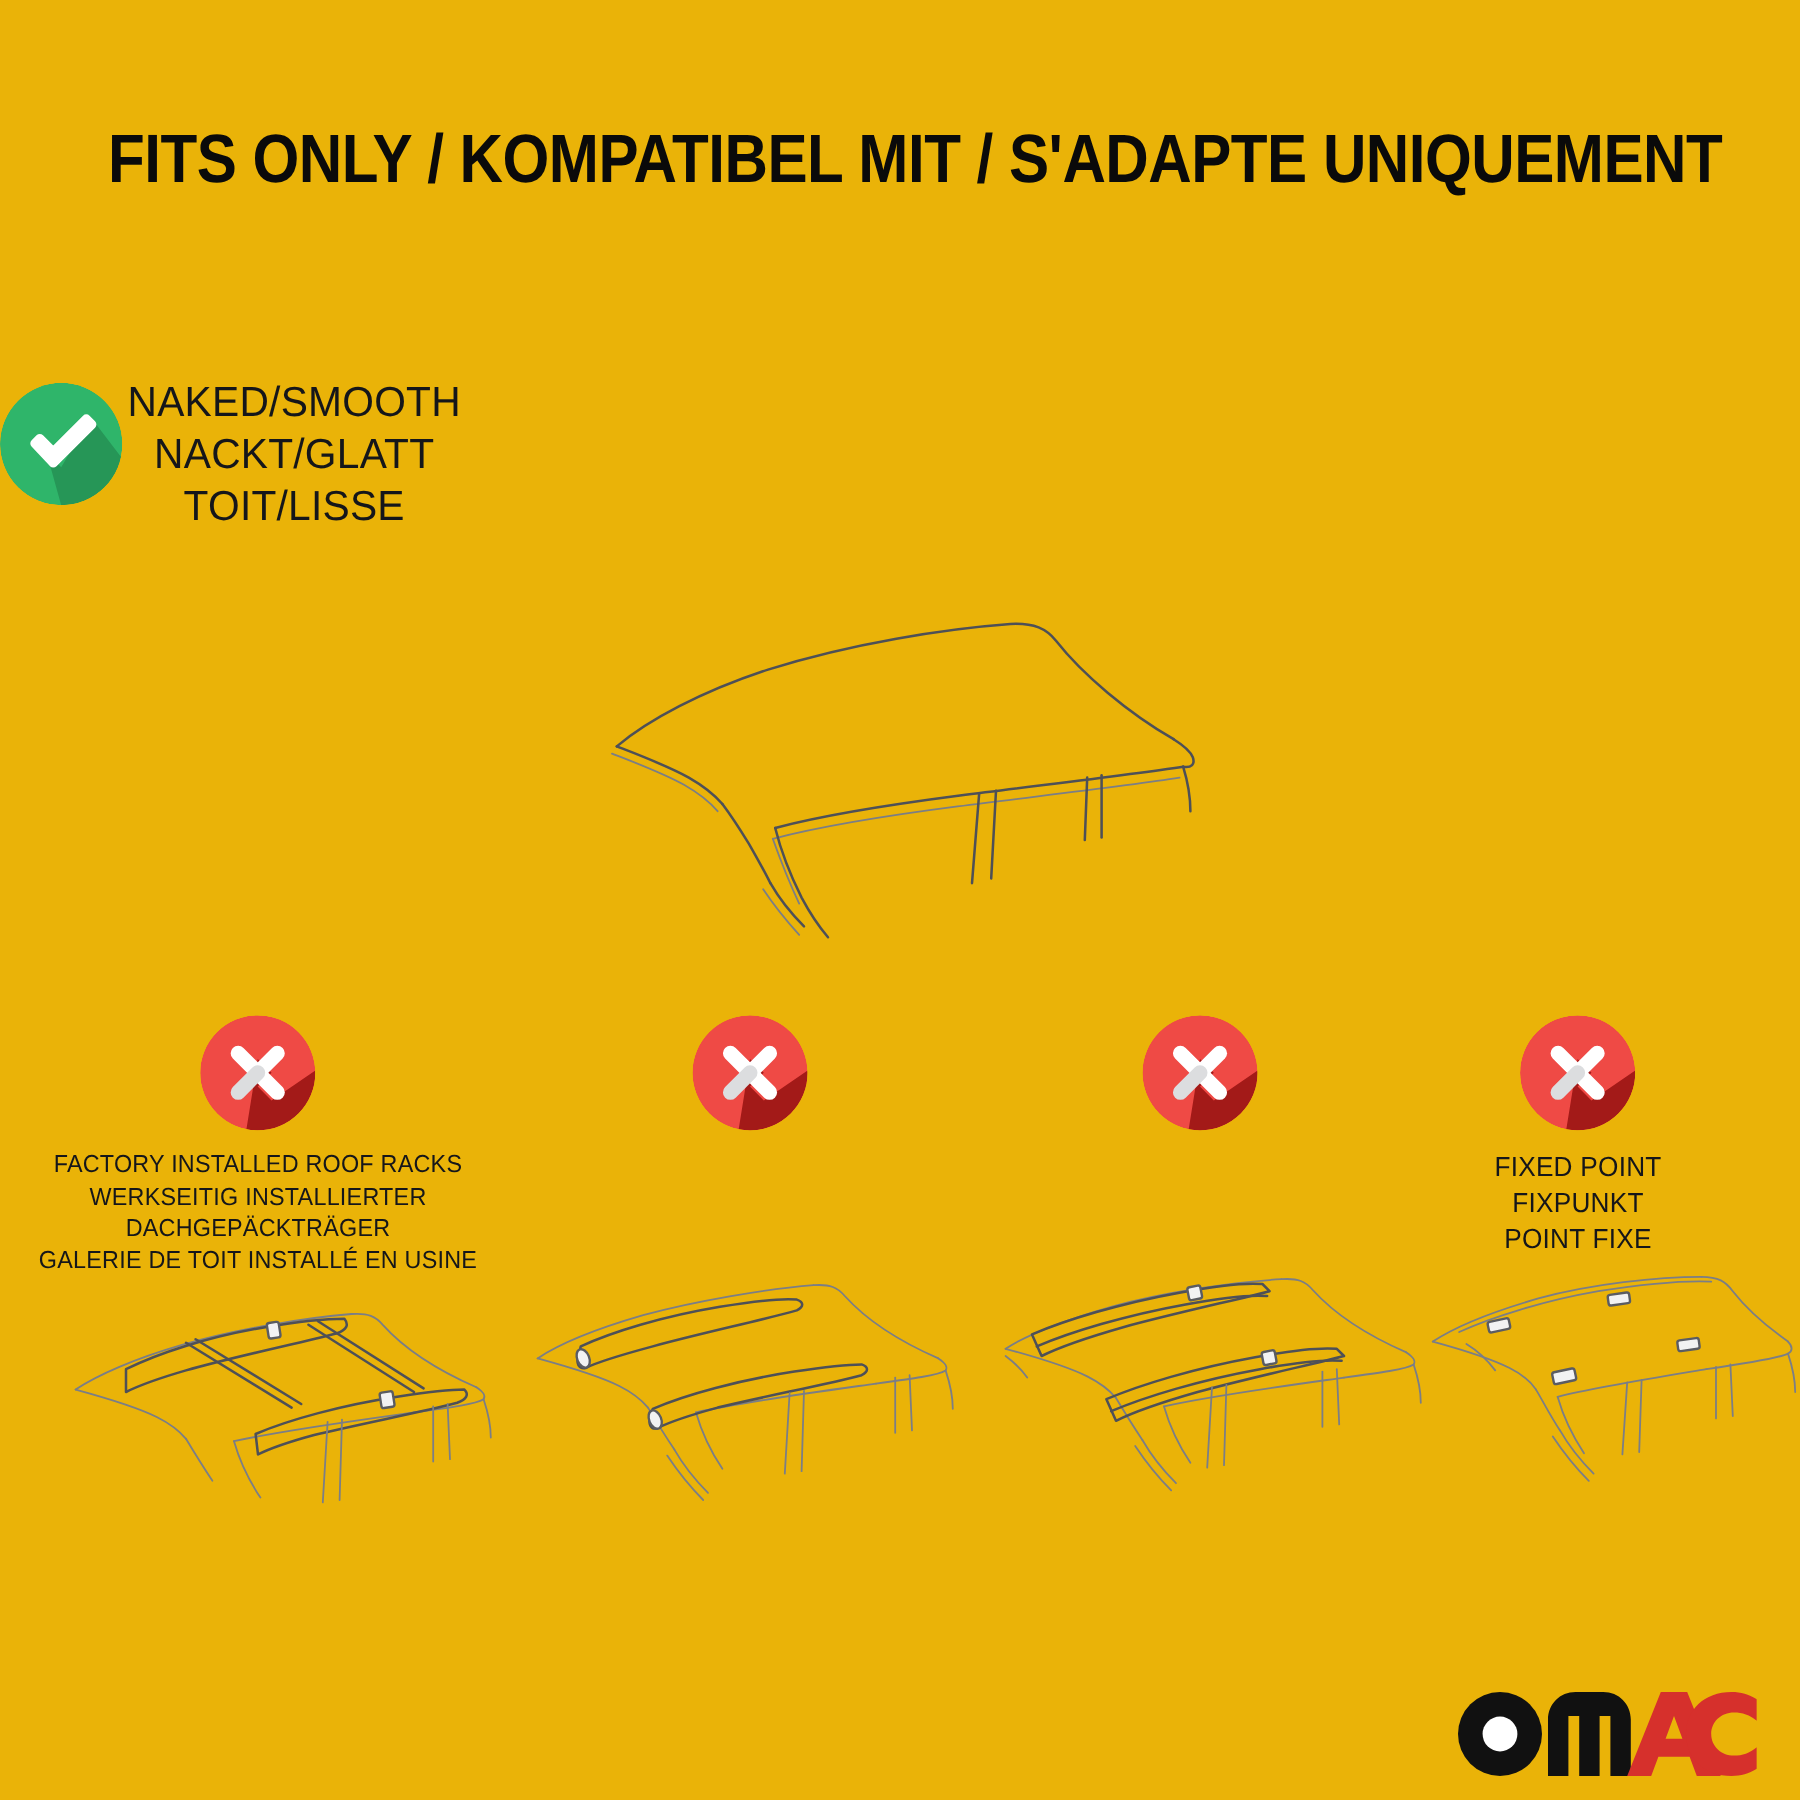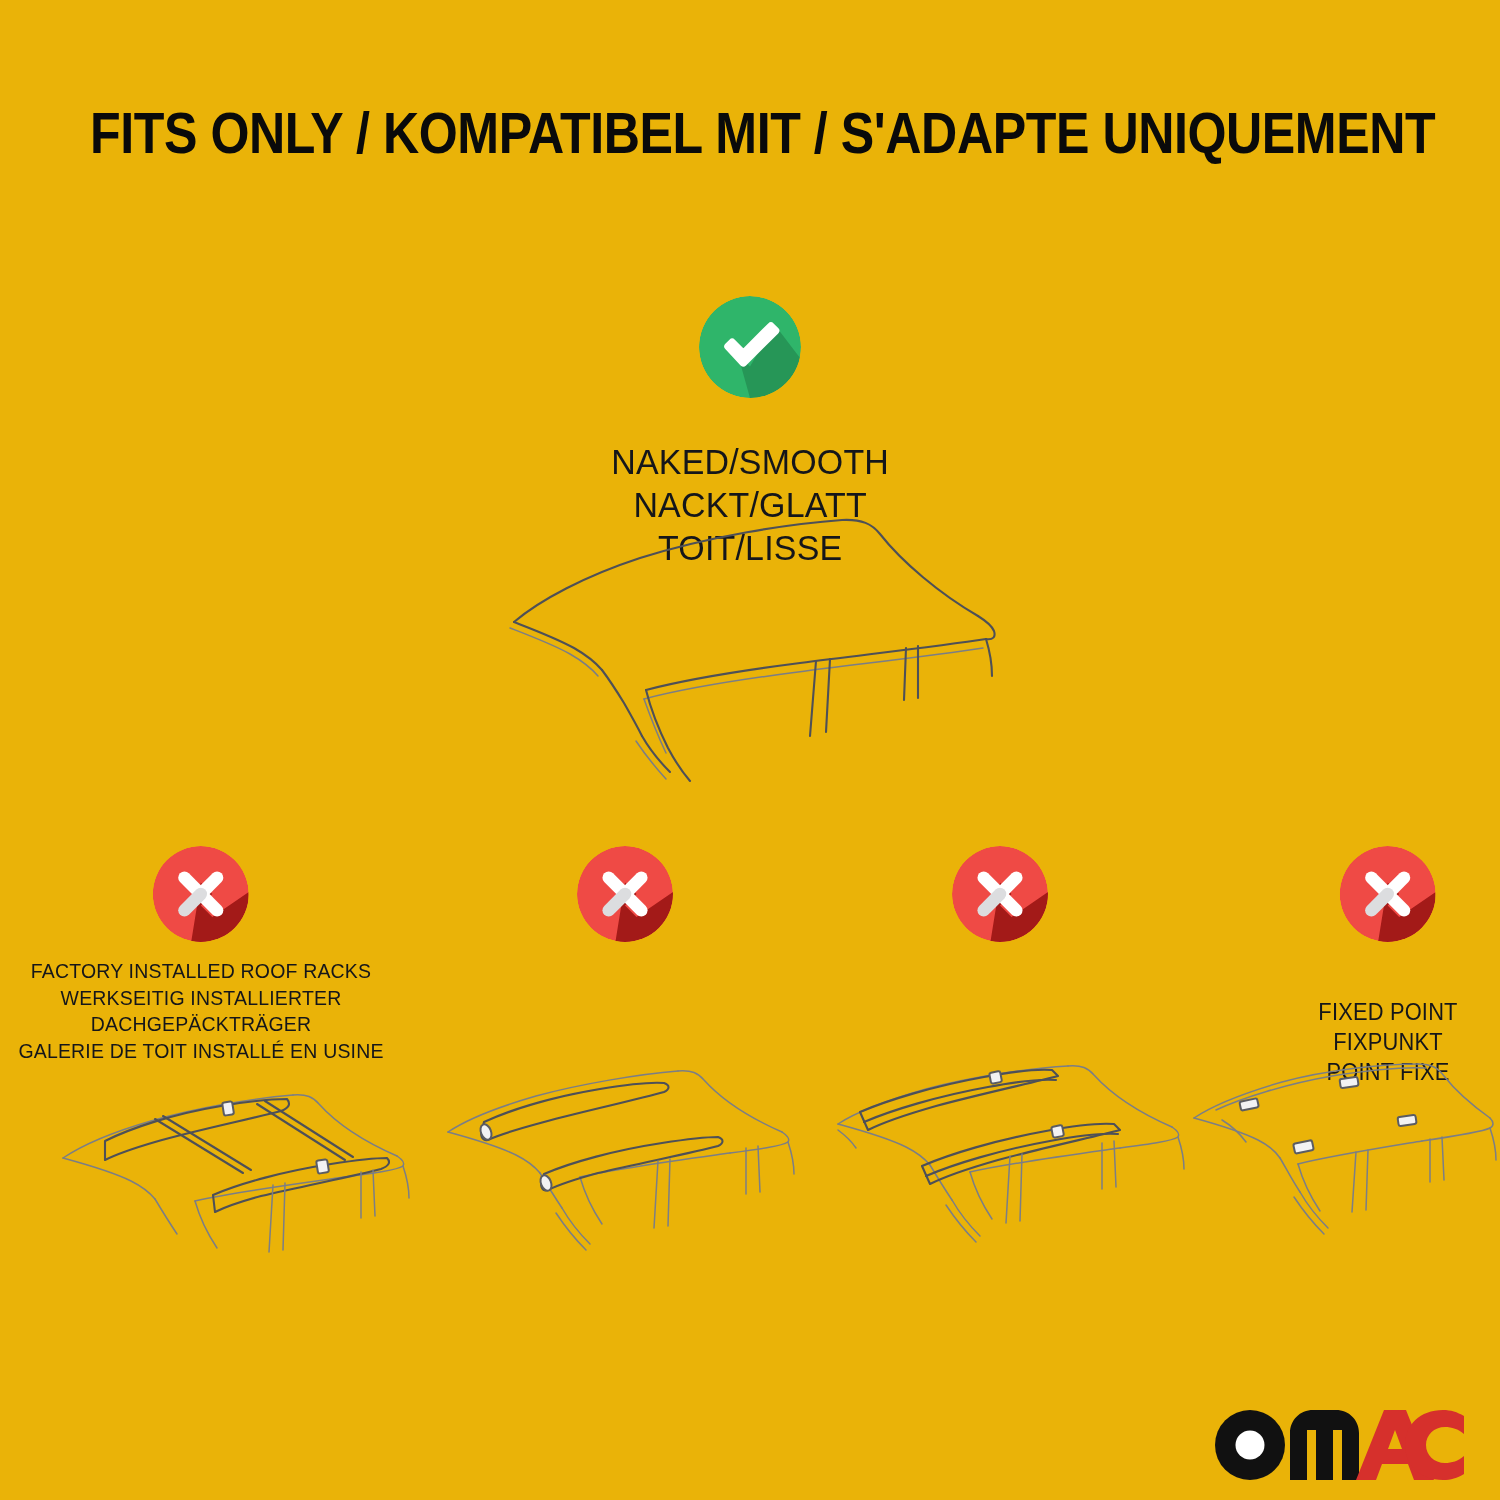--- a/index.html
+++ b/index.html
@@ -44,23 +44,22 @@
   }
   .status-icon svg { display: block; width: 100%; height: 100%; }
 
   
   .approved-block {
     position: absolute;
     top: 296px;
     left: 0;
     width: 1500px;
     display: flex;
-    flex-direction: column;
+    flex-direction: row;
     align-items: center;
-    gap: 24px;
   }
   .approved-block .status-icon { width: 102px; height: 102px; }
 
   .caption {
     text-align: center;
     font-family: "Liberation Sans Narrow", "Liberation Sans", sans-serif;
     color: #15161a;
     line-height: 1.23;
     letter-spacing: 0.2px;
   }
@@ -182,21 +181,21 @@
       <path class="line-art" d="M360 159 L356 232"></path>
       <path class="line-art" d="M436 148 L434 200"></path>
       <path class="line-art" d="M448 146 L448 198"></path>
 
       <path class="line-art" d="M516 139 C520 152 522 164 522 176"></path>
     </svg>
   </div>
 
   <div class="reject-row">
 
-    <div class="reject-col" style="left:201px; transform:translateX(-50%);">
+    <div class="reject-col" style="left:215px; transform:translateX(-50%);">
       <div class="status-icon">
         <svg viewBox="0 0 100 100" xmlns="http://www.w3.org/2000/svg">
           <defs>
               <clipPath id="clipRed1">
                 <circle cx="50" cy="50" r="50"></circle>
               </clipPath>
             </defs>
           <g clip-path="url(#clipRed1)">
             <circle cx="50" cy="50" r="50" fill="#EF4A45"></circle>
             <path d="M50 38 L62 50 L50 62 L62 74 L100 48 L100 100 L40 100 Z" fill="#A31A18"></path>
@@ -251,21 +250,21 @@
             <g stroke-linecap="round" stroke-linejoin="round" stroke-width="13" fill="none">
               <path d="M33 33 L67 67" stroke="#FFFFFF"></path>
               <path d="M67 33 L50 50" stroke="#FFFFFF"></path>
               <path d="M50 50 L33 67" stroke="#DCDDDF"></path>
             </g>
           </g>
         </svg>
       </div>
     </div>
 
-    <div class="reject-col" style="left:1388px; transform:translateX(-50%);gap:40px;">
+    <div class="reject-col" style="left:1315px; transform:translateX(-50%);">
       <div class="status-icon">
         <svg viewBox="0 0 100 100" xmlns="http://www.w3.org/2000/svg">
           <defs>
               <clipPath id="clipRed4">
                 <circle cx="50" cy="50" r="50"></circle>
               </clipPath>
             </defs>
           <g clip-path="url(#clipRed4)">
             <circle cx="50" cy="50" r="50" fill="#EF4A45"></circle>
             <path d="M50 38 L62 50 L50 62 L62 74 L100 48 L100 100 L40 100 Z" fill="#A31A18"></path>

